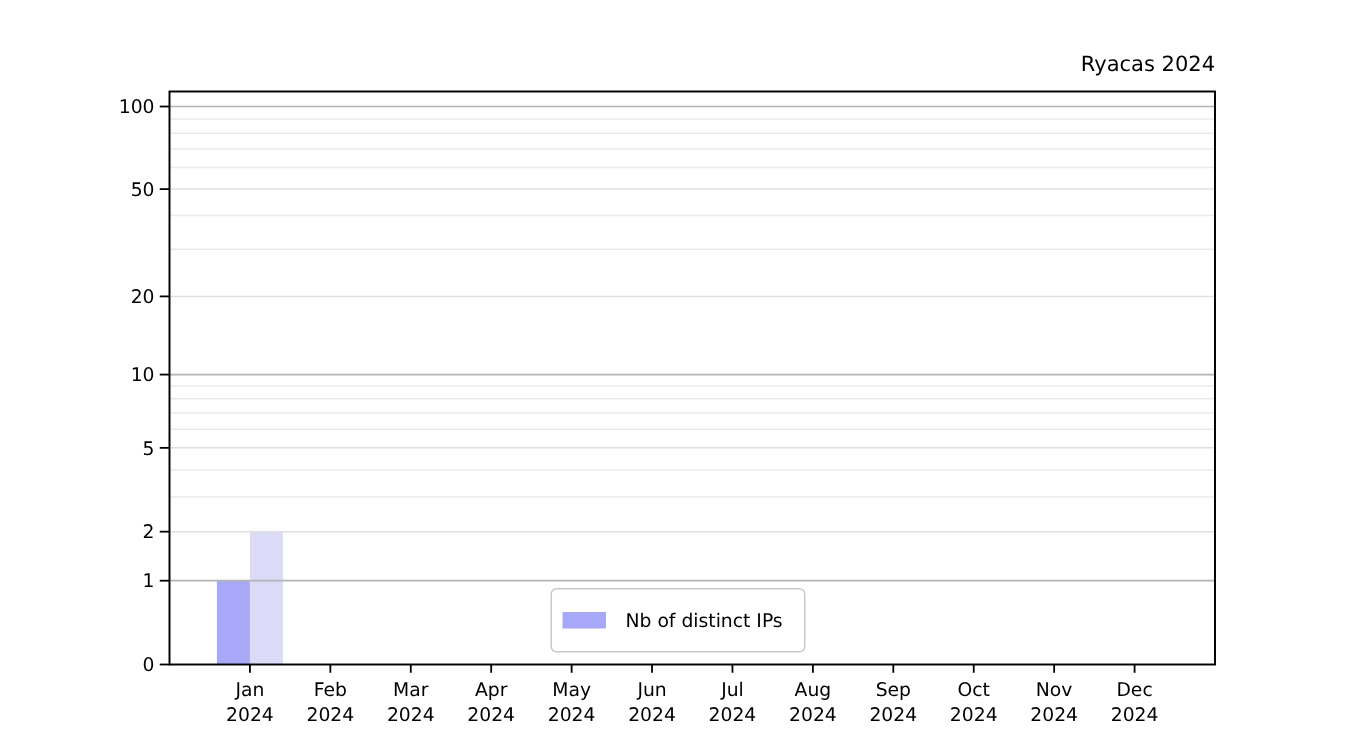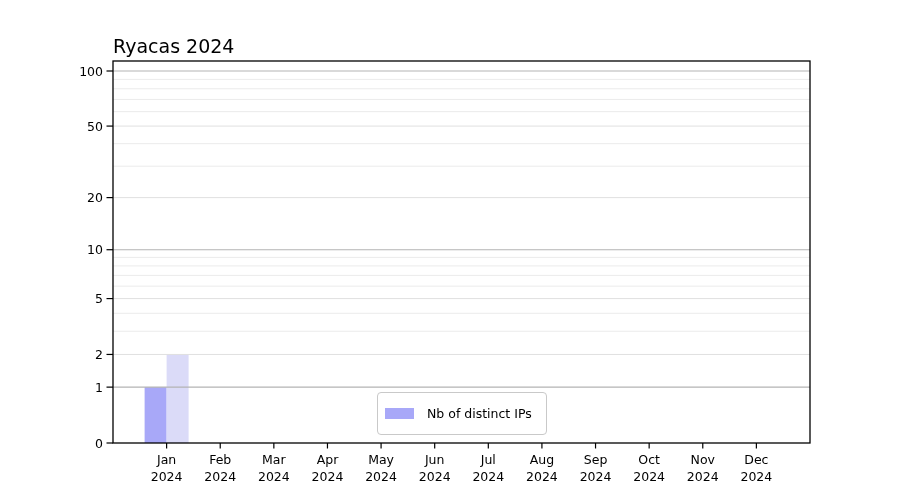--- a/index.html
+++ b/index.html
@@ -1,26 +1,26 @@
 <!DOCTYPE html>
 <html><head>
 <meta charset="utf-8">
 <style>
   html,body{margin:0;padding:0;background:#ffffff;}
   .canvas{
     position:relative;width:900px;height:500px;background:#ffffff;
     font-family:"DejaVu Sans","Liberation Sans",sans-serif;overflow:hidden;
   }
   .chart-title{
-    position:absolute;left:113px;top:35px;width:697px;text-align:left;
-    font-size:19px;color:#000000;
+    position:absolute;left:113px;top:35px;width:697px;text-align:right;
+    font-size:14px;color:#000000;
   }
   .plot-svg{position:absolute;left:0;top:0;}
   .legend{
-    position:absolute;left:377px;top:392px;width:170px;height:43px;
+    position:absolute;left:367px;top:392px;width:170px;height:43px;
     border:1px solid #c9c9c9;border-radius:4px;background:#ffffff;
     display:flex;flex-direction:column;justify-content:center;gap:1px;
     box-sizing:border-box;z-index:5;
   }
   .legend-row{display:flex;align-items:center;height:19px;}
   .legend-swatch{width:29px;height:11px;margin-left:7px;margin-right:13px;flex:none;}
   .legend-label{font-size:12.5px;color:#000000;white-space:nowrap;}
 </style>
 </head>
 <body>

